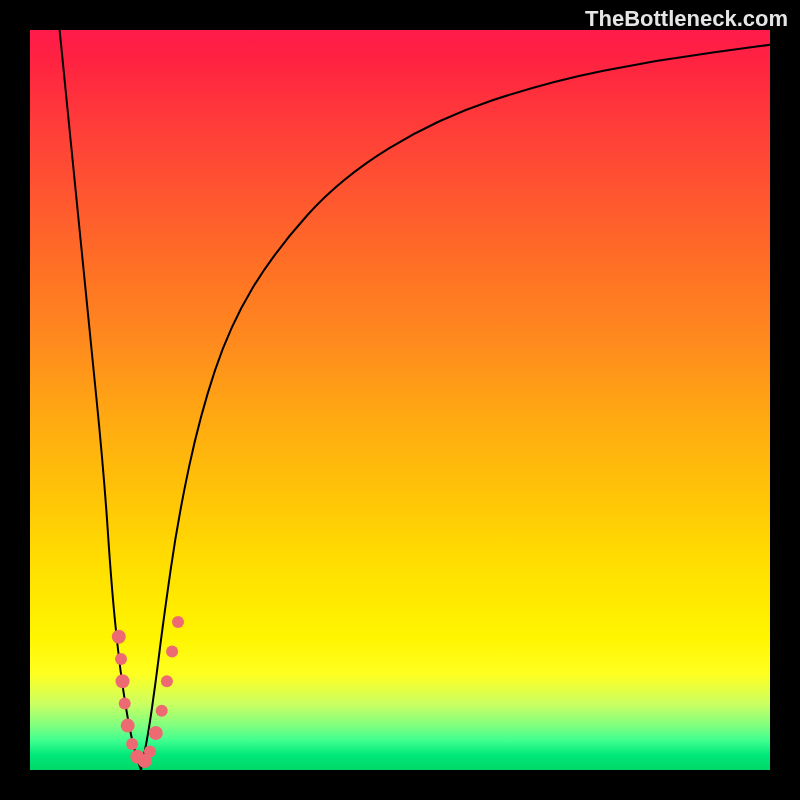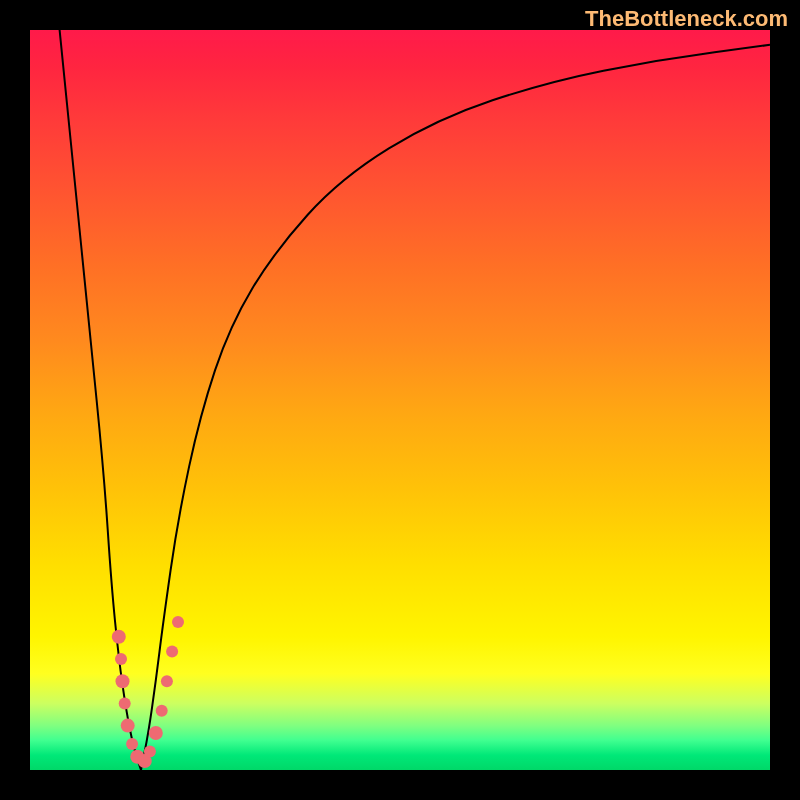--- a/index.html
+++ b/index.html
@@ -11,21 +11,21 @@
       position: relative;
       overflow: hidden;
     }
     .watermark {
       position: absolute;
       top: 6px;
       right: 12px;
       font-family: Arial, sans-serif;
       font-size: 22px;
       font-weight: 600;
-      color: #fdba74;
+      color: #e5e5e5;
       z-index: 10;
     }
     .chart-area {
       position: absolute;
       left: 30px;
       top: 30px;
       width: 740px;
       height: 740px;
       overflow: hidden;
     }

